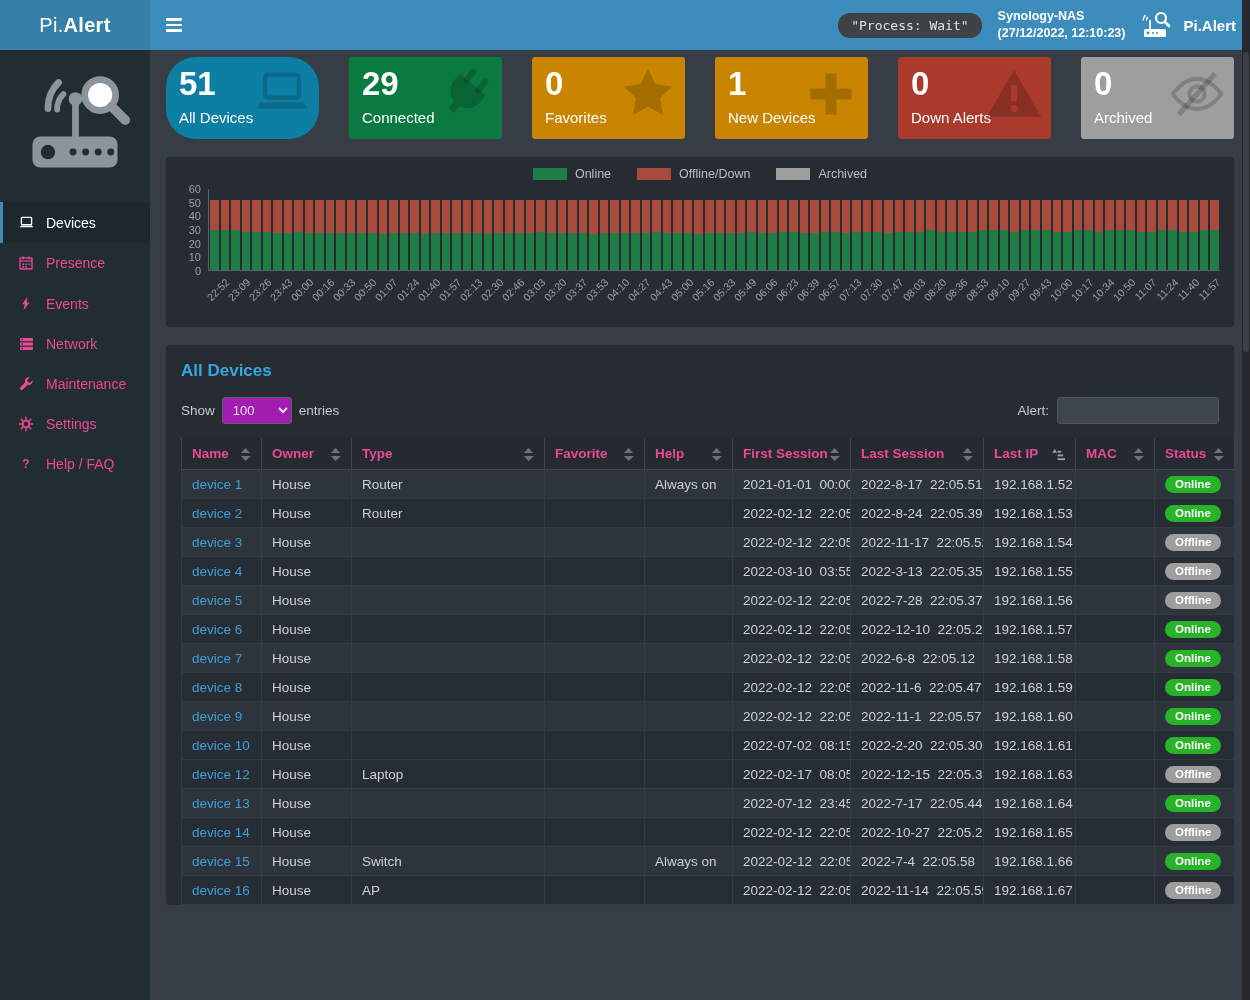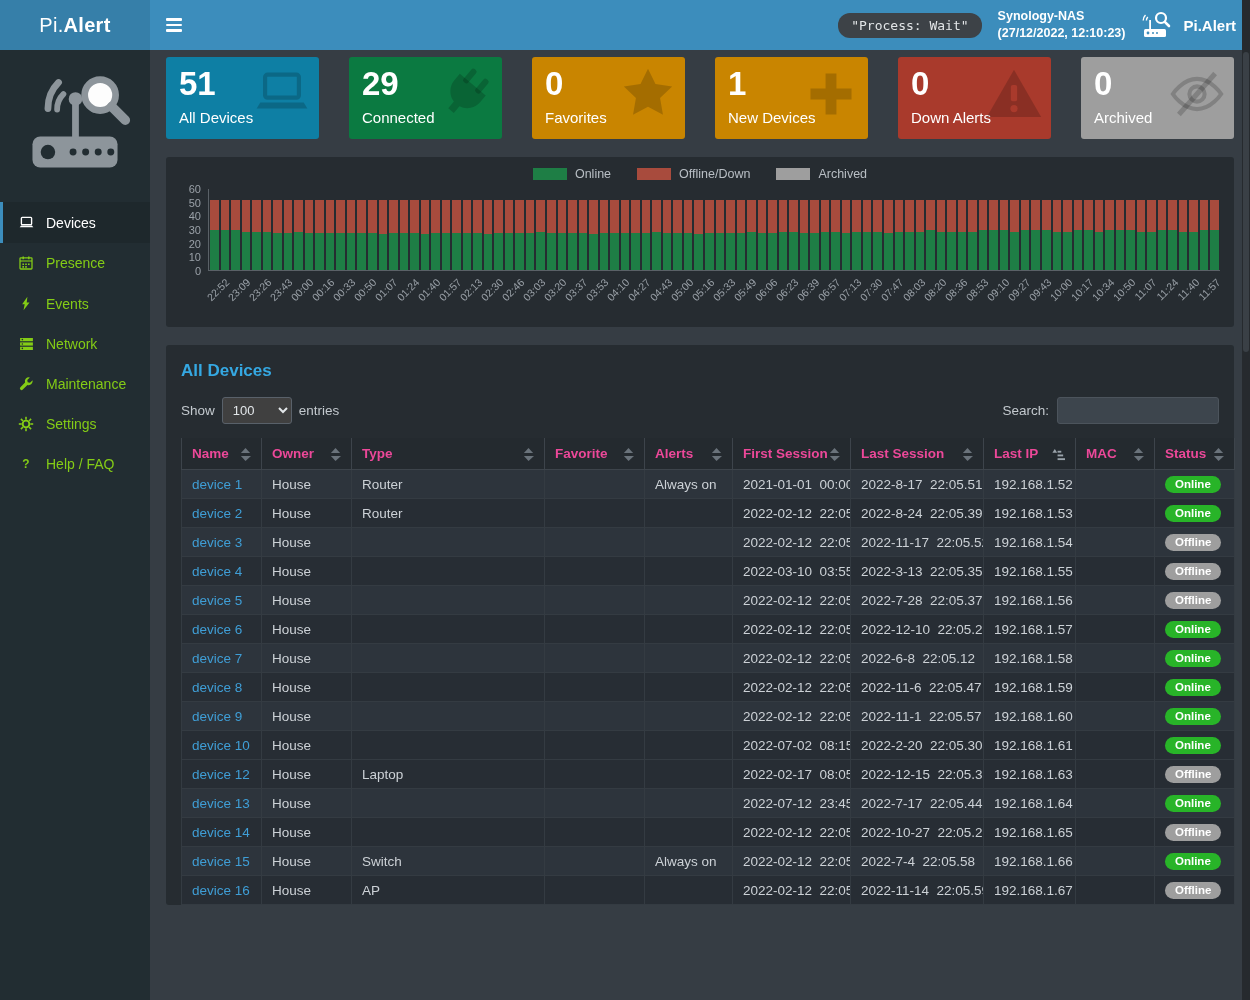--- a/index.html
+++ b/index.html
@@ -19,21 +19,21 @@
                    font-size:13px; padding:5px 13px; border-radius:12px; }
   .nas-info { color:#ffffff; font-size:12.5px; font-weight:bold; line-height:1.35; }
   .nav-brand { color:#fff; font-size:15px; font-weight:bold; display:flex; align-items:center; gap:8px; }
   .nav-router-icon svg { display:block; }
 
   
   .sidebar { position:fixed; top:50px; left:0; width:150px; height:950px; background:#222d32; z-index:10; }
   .logo-big { display:flex; justify-content:center; padding:16px 0 18px; color:#8d959b; }
   .side-menu { list-style:none; }
   .side-item { display:flex; align-items:center; gap:11px; padding:12px 6px 12px 14px; font-size:14px;
-               color:#84cc16; cursor:pointer; border-left:3px solid transparent; }
+               color:#ec4899; cursor:pointer; border-left:3px solid transparent; }
   .side-item.active { background:#1e282c; color:#fff; border-left-color:#3c8dbc; }
   .side-item .sicon { width:18px; display:flex; justify-content:center; }
   .side-item svg { display:block; }
 
   
   .main { margin-left:150px; width:1100px; padding:8px 16px 0; }
   .page-title { font-size:23px; font-weight:normal; color:#d2d6da; margin:8px 0 14px; }
 
   
   .cards { display:flex; justify-content:space-between; margin-bottom:18px; }
@@ -62,21 +62,21 @@
   .x-labels { position:relative; height:56px; margin-left:42px; margin-right:14px; font-size:10.5px; color:#9aa1a8; }
   .x-labels span { position:absolute; top:5px; white-space:nowrap;
                    transform:translateX(-100%) rotate(-45deg); transform-origin:100% 0; }
 
   
   .table-panel { padding:12px 15px 0; }
   .table-title { color:#35a8e2; font-size:17px; font-weight:bold; margin:4px 0 16px; }
   .controls { display:flex; justify-content:space-between; align-items:center; margin-bottom:14px;
               font-size:13.5px; color:#c3c9ce; }
   .show-ctl { display:flex; align-items:center; gap:7px; }
-  .show-ctl select { background:#404040; color:#e2e6e9; border:1px solid #59616a; border-radius:3px;
+  .show-ctl select { background:#a21caf; color:#e2e6e9; border:1px solid #59616a; border-radius:3px;
                      height:27px; width:70px; padding:0 6px; font-size:13px; }
   .search-ctl { display:flex; align-items:center; gap:8px; }
   .search-ctl input { background:#3d454d; border:1px solid #4c545c; border-radius:3px; height:27px;
                       width:162px; color:#e2e6e9; padding:0 8px; font-size:13px; }
 
   table.devices { width:100%; border-collapse:collapse; table-layout:fixed; font-size:13.5px; }
   table.devices th { background:#242a2f; color:#ec4899; font-weight:bold; text-align:left;
                      padding:8px 10px; border:1px solid #3d444b; border-top:none; cursor:pointer; white-space:nowrap; }
   table.devices th .sort { float:right; color:#6a737b; margin-left:4px; }
   table.devices th .sort svg { display:inline-block; vertical-align:middle; }
@@ -233,21 +233,21 @@
         </span>
         <span>Help / FAQ</span>
       </li>
     </ul>
 </aside>
 
 <main class="main">
   <h1 class="page-title">Devices</h1>
 
   <div class="cards" id="cards">
-      <div class="card" style="background: rgb(14, 127, 164);">
+      <div class="card" style="background: rgb(14, 127, 164); border-radius: 30px;">
         <div class="wm"><svg viewBox="0 0 48 48">
             <rect x="10" y="8" width="28" height="19" rx="2" fill="none" stroke="currentColor" stroke-width="3.5"></rect>
             <path d="M6 31h36l3 5H3z" fill="currentColor"></path>
           </svg></div>
         <div class="num">51</div>
         <div class="lbl">All Devices</div>
       </div>
       <div class="card" style="background: rgb(11, 122, 65);">
         <div class="wm"><svg viewBox="0 0 48 48">
             <g fill="currentColor" transform="rotate(40 24 24)">
@@ -761,21 +761,21 @@
 
   <section class="panel table-panel">
     <div class="table-title">All Devices</div>
     <div class="controls">
       <div class="show-ctl">
         <span>Show</span>
         <select id="page-size-select"><option>100</option></select>
         <span>entries</span>
       </div>
       <div class="search-ctl">
-        <span>Search:</span>
+        <span>Alert:</span>
         <input type="text" value="" style="">
       </div>
     </div>
     <table class="devices">
       <colgroup id="cols">
           <col style="width: 80px;">
           <col style="width: 90px;">
           <col style="width: 193px;">
           <col style="width: 100px;">
           <col style="width: 88px;">
@@ -799,21 +799,21 @@
                   <path d="M6 0 11 5.4H1z" fill="#6a737b"></path>
                   <path d="M6 14 1 8.6h11z" fill="#6a737b"></path>
                 </svg></span><span>Type</span></th>
             <th><span class="sort"><svg width="11" height="13" viewBox="0 0 12 14">
                   <path d="M6 0 11 5.4H1z" fill="#6a737b"></path>
                   <path d="M6 14 1 8.6h11z" fill="#6a737b"></path>
                 </svg></span><span>Favorite</span></th>
             <th><span class="sort"><svg width="11" height="13" viewBox="0 0 12 14">
                   <path d="M6 0 11 5.4H1z" fill="#6a737b"></path>
                   <path d="M6 14 1 8.6h11z" fill="#6a737b"></path>
-                </svg></span><span>Alerts</span></th>
+                </svg></span><span>Help</span></th>
             <th><span class="sort"><svg width="11" height="13" viewBox="0 0 12 14">
                   <path d="M6 0 11 5.4H1z" fill="#6a737b"></path>
                   <path d="M6 14 1 8.6h11z" fill="#6a737b"></path>
                 </svg></span><span>First Session</span></th>
             <th><span class="sort"><svg width="11" height="13" viewBox="0 0 12 14">
                   <path d="M6 0 11 5.4H1z" fill="#6a737b"></path>
                   <path d="M6 14 1 8.6h11z" fill="#6a737b"></path>
                 </svg></span><span>Last Session</span></th>
             <th><span class="sort"><svg width="13" height="13" viewBox="0 0 14 14">
                   <g fill="#9aa3ab">

